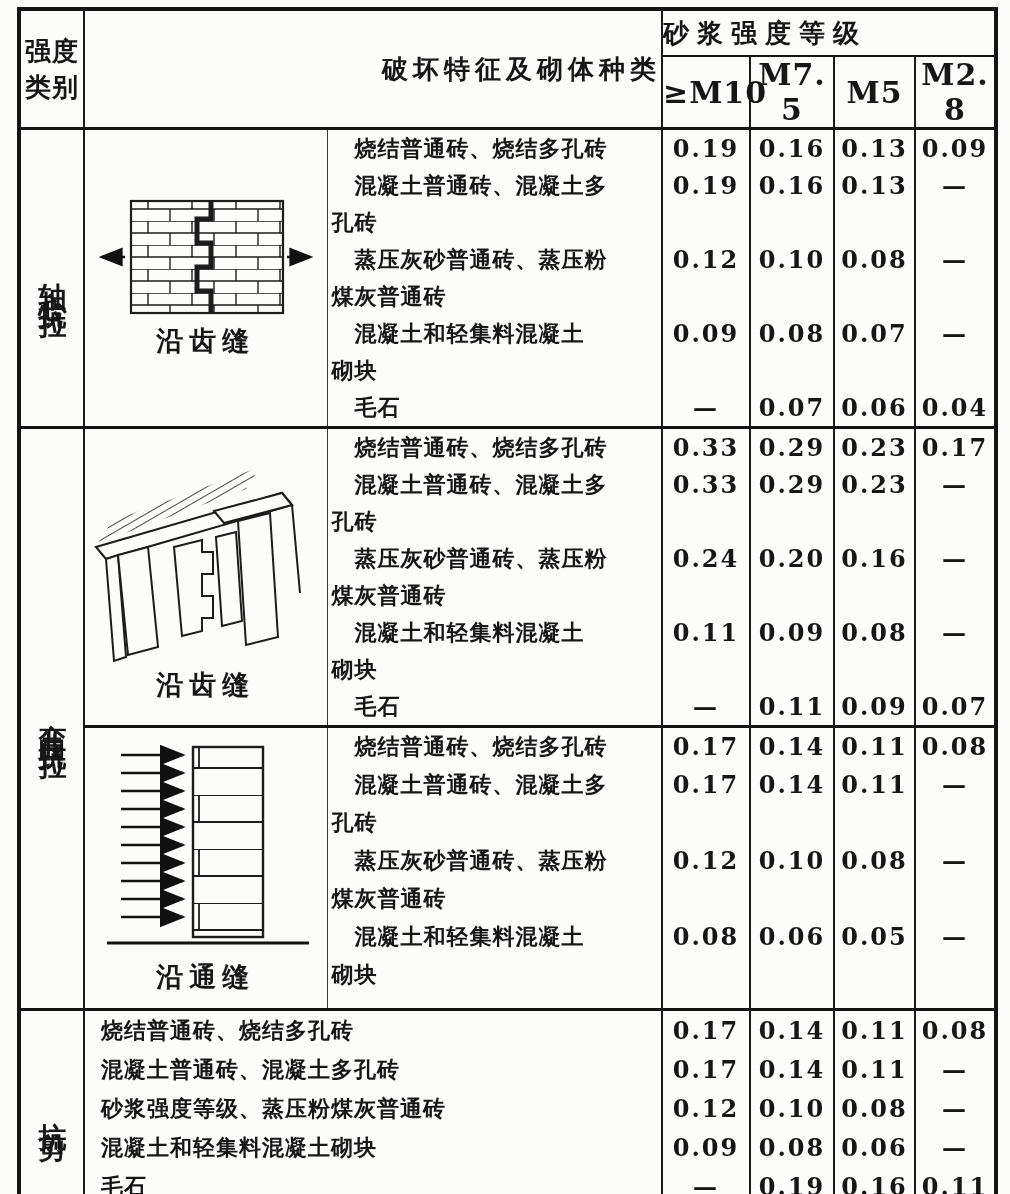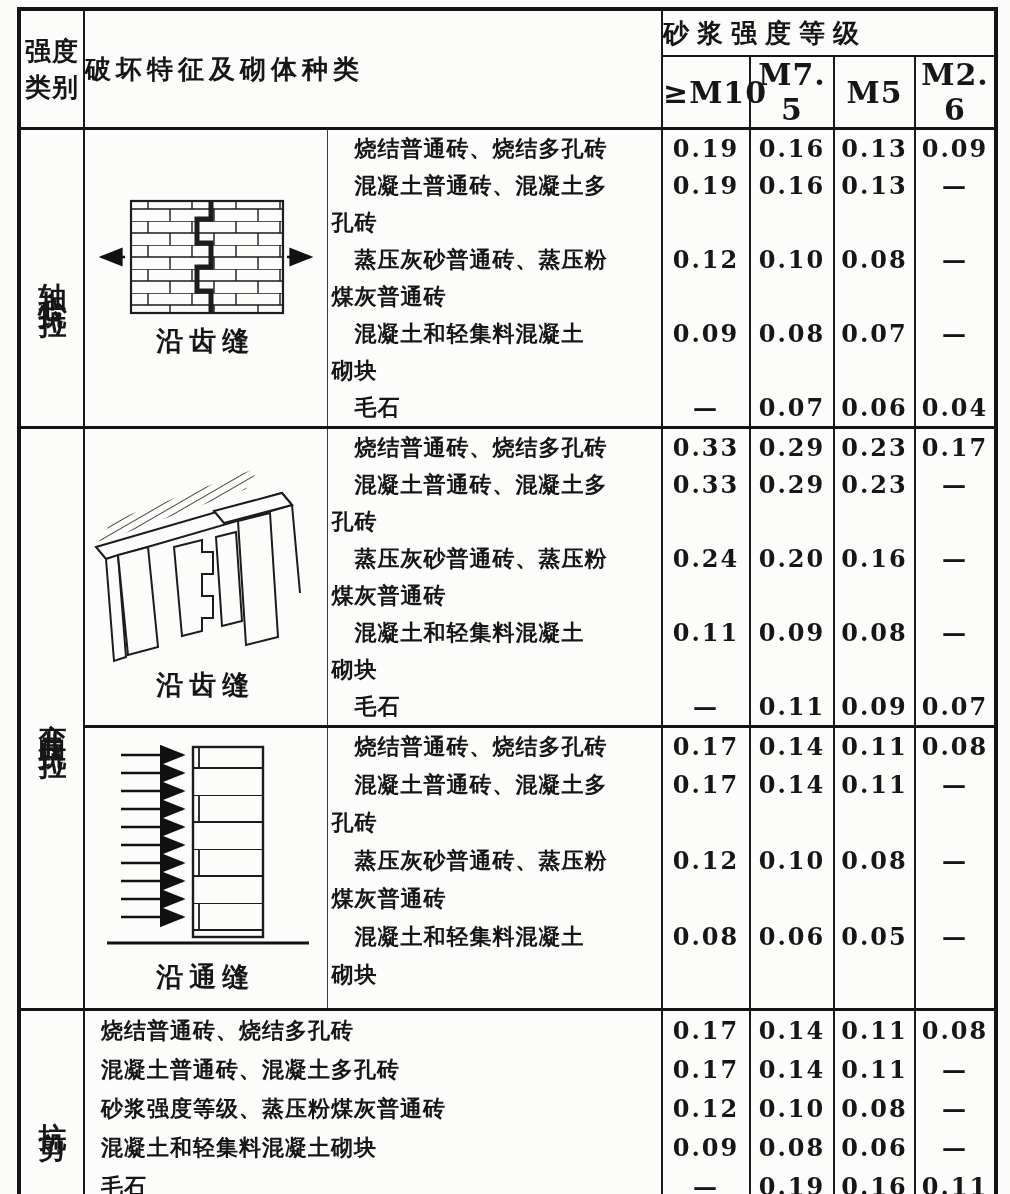--- a/index.html
+++ b/index.html
@@ -11,21 +11,21 @@
   
   .cl1{border-left:2px solid #1a1a1a;}      
   .cl2{border-left:1.5px solid #3a3a3a;}    
   .cv {border-left:2.4px solid #1a1a1a;}    
   
   .bt {border-top:3px solid #141414;}
   .bth{border-top:2.4px solid #141414;}
   
   .h-cat{vertical-align:middle;text-align:center;}
   .h-cat div{width:2.2em;margin:0 auto;font-size:26px;line-height:36px;letter-spacing:1px;}
-  .h-feat{vertical-align:middle;text-align:left;font-size:26px;letter-spacing:5px;}
+  .h-feat{vertical-align:middle;text-align:right;font-size:26px;letter-spacing:5px;}
   .h-mortar{height:44px;vertical-align:middle;text-align:left;font-size:26px;letter-spacing:8px;}
   .grade{font-family:"DejaVu Serif",serif;font-size:30px;height:58px;
     vertical-align:middle;text-align:center;letter-spacing:1px;}
   
   .catcell{vertical-align:middle;text-align:center;}
   .vert{writing-mode:vertical-rl;text-orientation:upright;margin:0 auto;
     font-size:28px;letter-spacing:9px;line-height:1;}
   .diag{vertical-align:middle;text-align:center;}
   .cap{font-size:27px;letter-spacing:6px;margin-top:4px;text-align:center;}
   .type{font-size:22px;line-height:37px;letter-spacing:1px;
@@ -64,21 +64,21 @@
       <span>破坏特征及砌体种类</span>
     </td>
     <td class="h-mortar cv" colspan="4">
       <span>砂浆强度等级</span>
     </td>
   </tr>
   <tr>
     <td class="grade cv bth">≥M10</td>
     <td class="grade cv bth">M7. 5</td>
     <td class="grade cv bth">M5</td>
-    <td class="grade cv bth">M2. 6</td>
+    <td class="grade cv bth">M2. 8</td>
   </tr>
 
   <tr>
     <td class="catcell bt" rowspan="5">
       <div class="vert">轴心抗拉</div>
     </td>
     <td class="diag cl1 bt" rowspan="5">
       <svg width="226" height="122" viewBox="0 0 226 122">
         <defs>
           <marker id="ah" markerWidth="11" markerHeight="9" refX="9" refY="4" orient="auto">

